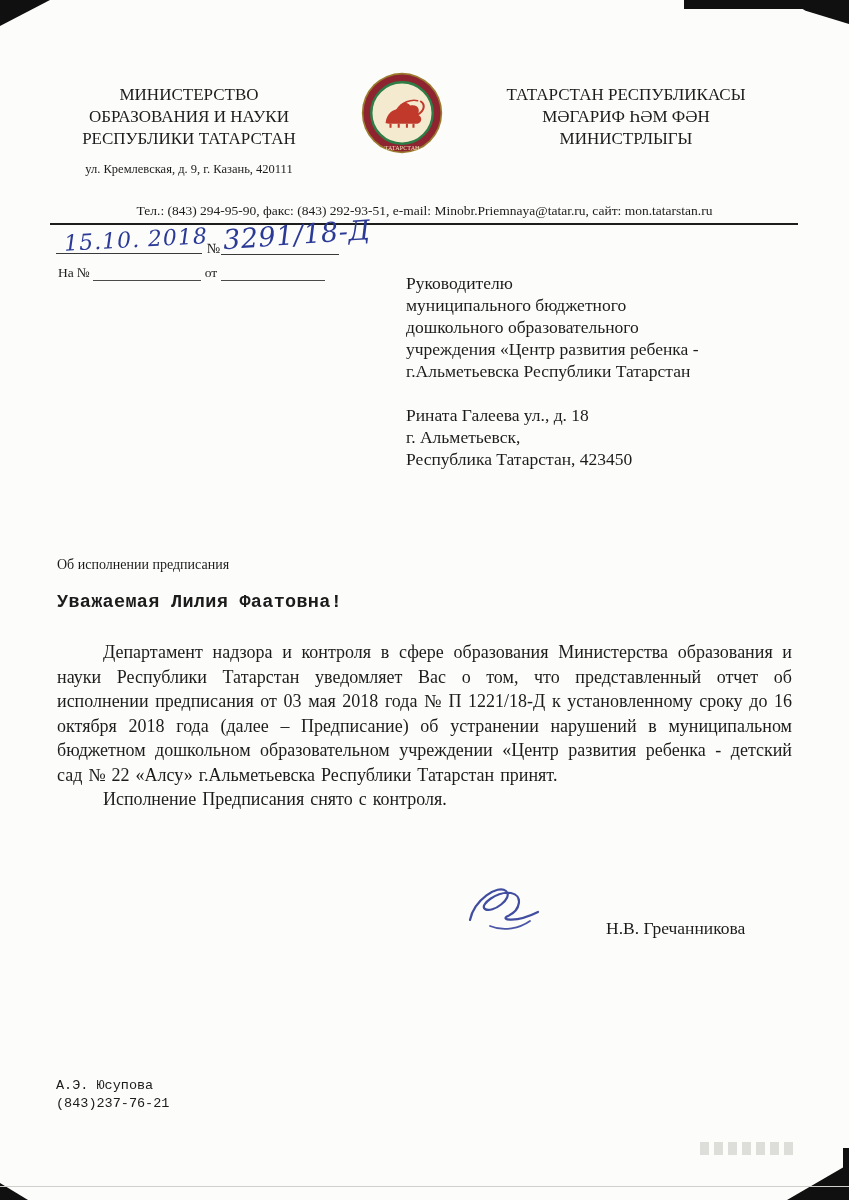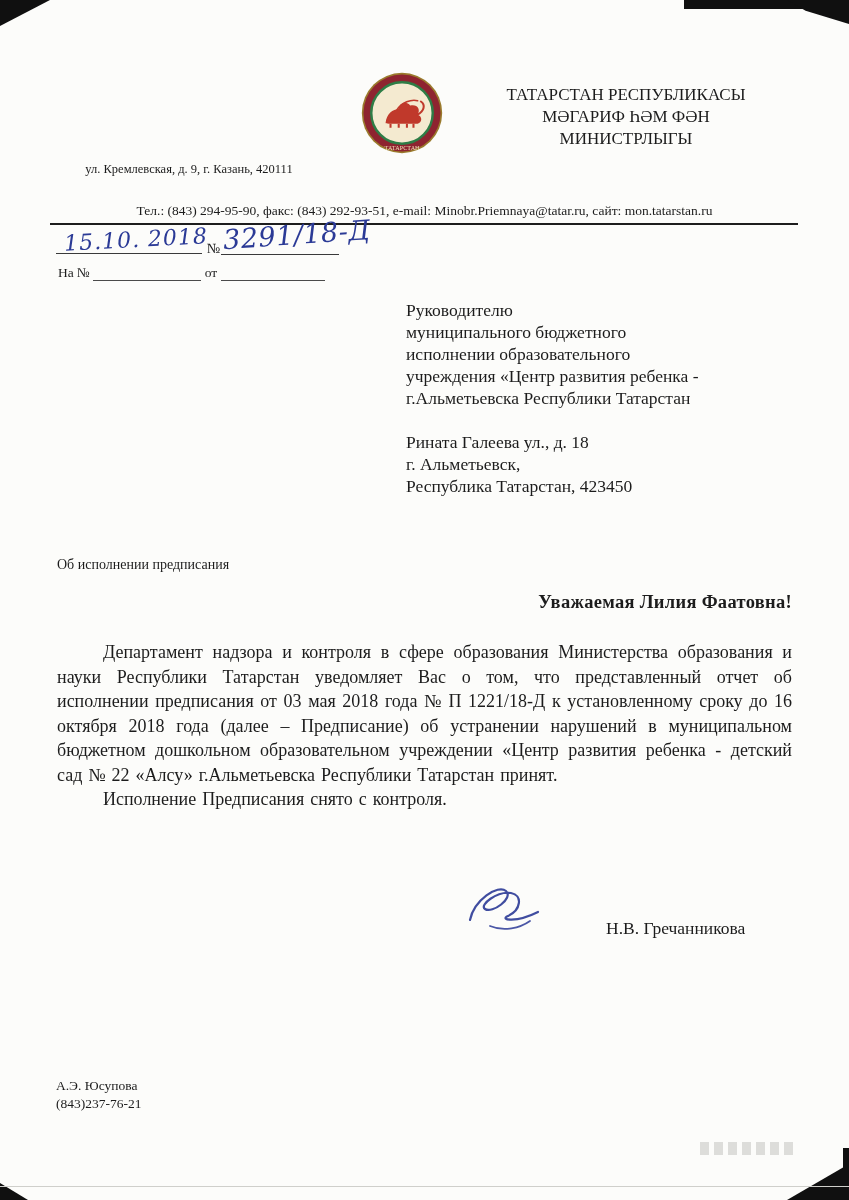--- a/index.html
+++ b/index.html
@@ -37,37 +37,37 @@
   .hw-date { position:absolute; left:64px; top:227px; font-size:22px; transform:rotate(-3deg); letter-spacing:1px; }
   .date-line { position:absolute; left:56px; top:229px; width:146px; height:25px; border-bottom:1.5px solid #3a3a3a; }
   .num-sign { position:absolute; left:207px; top:241px; font-size:14px; }
   .hw-number { position:absolute; left:223px; top:219px; font-size:27px; transform:rotate(-4deg); letter-spacing:.5px; }
   .num-line { position:absolute; left:221px; top:229px; width:118px; height:26px; border-bottom:1.5px solid #3a3a3a; }
   .reply-row { position:absolute; left:58px; top:265px; font-size:13.5px;text-align:center; }
   .u-seg { display:inline-block; border-bottom:1px solid #4a4a4a; height:14px; vertical-align:bottom; }
   .u1 { width:108px; } .u2 { width:104px; }
 
   
-  .addressee { position:absolute; left:406px; top:299px; width:400px; font-size:17.5px; line-height:22px; }
+  .addressee { position:absolute; left:406px; top:272px; width:400px; font-size:17.5px; line-height:22px; }
   .addr-gap { height:22px; }
 
   
   .subject { position:absolute; left:57px; top:557px; font-size:14px; }
-  .salutation { position:absolute; left:57px; top:592px; width:735px; text-align:right;
-                font-size:18.5px; font-weight:bold; letter-spacing:.3px; }
+  .salutation { position:absolute; left:57px; top:592px; width:735px; text-align:left;
+                font-size:18.5px; font-weight:bold; letter-spacing:.3px;font-family:Liberation Mono, monospace; }
   .body-text { position:absolute; left:57px; top:640px; width:735px; }
   .body-text p { font-size:18px; line-height:24.5px; text-align:justify; text-indent:46px; word-spacing:1.5px; }
 
   
   .sig-title { position:absolute; left:62px; top:866px; font-size:17.5px; line-height:24px; }
   .sig-mark { position:absolute; left:452px; top:876px; width:124px; height:62px; }
   .sig-name { position:absolute; left:606px; top:918px; font-size:17.5px; }
 
   
-  .footer { position:absolute; left:56px; top:1077px; font-size:13.5px; line-height:18px; }
+  .footer { position:absolute; left:56px; top:1077px; font-size:13.5px; line-height:18px;font-family:Liberation Mono, monospace; }
 </style>
 </head>
 <body>
 
 <div class="page">
 
   <div class="art art-tl"></div>
   <div class="art art-tr-bar"></div>
   <div class="art art-tr"></div>
   <div class="art art-bl"></div>
@@ -77,20 +77,25 @@
   <div class="noise">
     <i></i>
       <i></i>
       <i></i>
       <i></i>
       <i></i>
       <i></i>
       <i></i>
   </div>
 
+  <div class="org-left">
+    <div>МИНИСТЕРСТВО</div>
+    <div>ОБРАЗОВАНИЯ И НАУКИ</div>
+    <div>РЕСПУБЛИКИ ТАТАРСТАН</div>
+  </div>
 
   <div class="emblem">
     <svg viewBox="0 0 100 100" width="82" height="82">
       <circle cx="50" cy="50" r="49" fill="#9a7a2c"></circle>
       <circle cx="50" cy="50" r="47" fill="#8e2430"></circle>
       <circle cx="50" cy="50" r="37.5" fill="#f4ead0"></circle>
       <circle cx="50" cy="50" r="37.5" fill="none" stroke="#2e7d46" stroke-width="3"></circle>
 
       <path d="M30,62 C31,51 39,45 46,45 C47,37 56,35 60,41 C69,39 73,46 69,52 C75,54 75,61 69,63 L34,63 C31,63 30,63 30,62 Z" fill="#c0392b"></path>
       <path d="M69,52 C77,48 79,40 73,36" fill="none" stroke="#c0392b" stroke-width="2.5" stroke-linecap="round"></path>
@@ -120,21 +125,21 @@
   <div class="reply-row">
     <span>На №</span>
     <span class="u-seg u1"></span>
     <span>от</span>
     <span class="u-seg u2"></span>
   </div>
 
   <div class="addressee">
     <div>Руководителю</div>
     <div>муниципального бюджетного</div>
-    <div>исполнении образовательного</div>
+    <div>дошкольного образовательного</div>
     <div>учреждения «Центр развития ребенка -</div>
     <div>г.Альметьевска Республики Татарстан</div>
     <div class="addr-gap"></div>
     <div>Рината Галеева ул., д. 18</div>
     <div>г. Альметьевск,</div>
     <div>Республика Татарстан, 423450</div>
   </div>
 
   <div class="subject">Об исполнении предписания</div>
   <div class="salutation">Уважаемая Лилия Фаатовна!</div>

